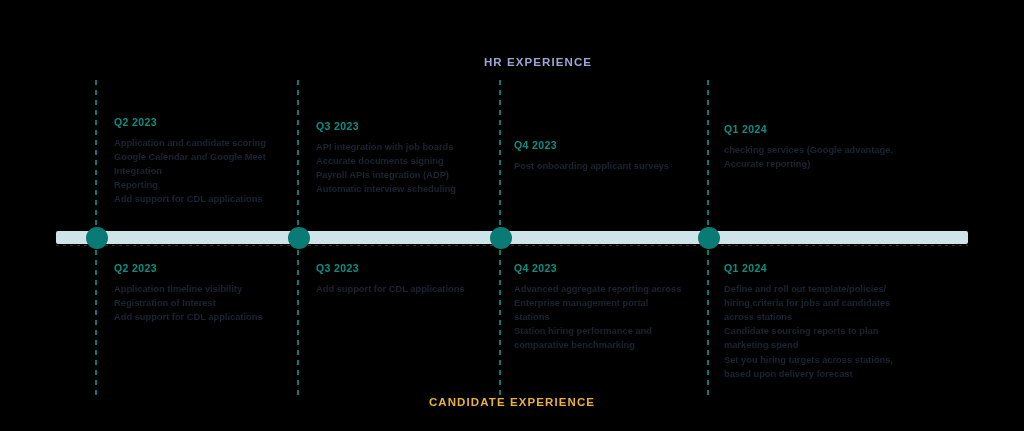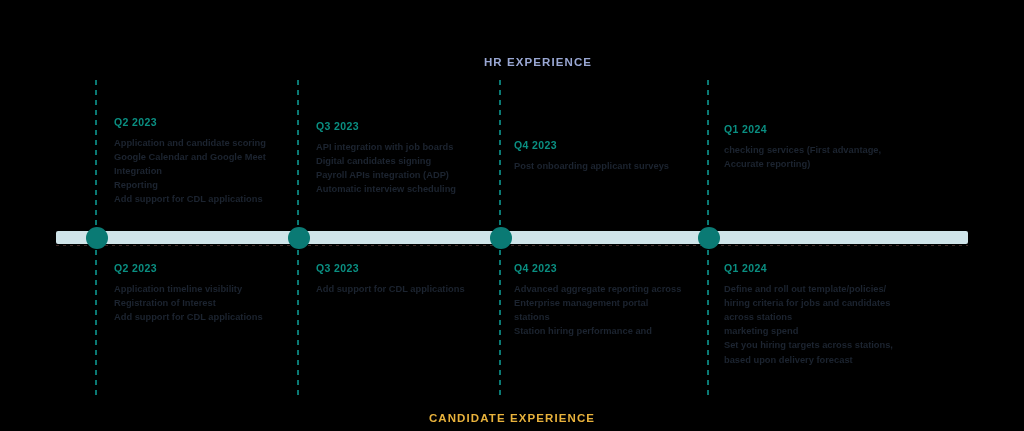--- a/index.html
+++ b/index.html
@@ -26,21 +26,21 @@
     position: absolute;
     left: 0;
     width: 1024px;
     text-align: center;
     font-weight: bold;
     font-size: 11.5px;
     letter-spacing: 1.1px;
     text-transform: uppercase;
   }
   #hr-header   { top: 56px;  color: #9aa8d4; padding-left: 26px; }
-  #cand-header { top: 412px; color: #e8b23c; }
+  #cand-header { top: 396px; color: #e8b23c; }
 
   
   #axis-bar {
     position: absolute;
     left: 56px;
     top: 231px;
     width: 912px;
     height: 13px;
     background: #cfe4e9;
     border-radius: 2px;
@@ -136,37 +136,37 @@
       <li>Integration</li>
       <li>Reporting</li>
       <li>Add support for CDL applications</li>
     </ul>
   </div>
 
   <div class="block top" style="left:316px; top:121px;">
     <div class="quarter">Q3 2023</div>
     <ul class="items">
       <li>API integration with job boards</li>
-      <li>Digital candidates signing</li>
+      <li>Accurate documents signing</li>
       <li>Payroll APIs integration (ADP)</li>
       <li>Automatic interview scheduling</li>
     </ul>
   </div>
 
   <div class="block top" style="left:514px; top:140px;">
     <div class="quarter">Q4 2023</div>
     <ul class="items">
       <li>Post onboarding applicant surveys</li>
     </ul>
   </div>
 
   <div class="block top" style="left:724px; top:124px;">
     <div class="quarter">Q1 2024</div>
     <ul class="items">
-      <li>checking services (First advantage,</li>
+      <li>checking services (Google advantage,</li>
       <li>Accurate reporting)</li>
     </ul>
   </div>
 
   <div class="block bottom" style="left:114px; top:263px;">
     <div class="quarter">Q2 2023</div>
     <ul class="items">
       <li>Application timeline visibility</li>
       <li>Registration of Interest</li>
       <li>Add support for CDL applications</li>
@@ -180,28 +180,30 @@
     </ul>
   </div>
 
   <div class="block bottom" style="left:514px; top:263px;">
     <div class="quarter">Q4 2023</div>
     <ul class="items">
       <li>Advanced aggregate reporting across</li>
       <li>Enterprise management portal</li>
       <li>stations</li>
       <li>Station hiring performance and</li>
+      <li>comparative benchmarking</li>
     </ul>
   </div>
 
   <div class="block bottom" style="left:724px; top:263px; width:182px;">
     <div class="quarter">Q1 2024</div>
     <ul class="items">
       <li>Define and roll out template/policies/</li>
       <li>hiring criteria for jobs and candidates</li>
       <li>across stations</li>
+      <li>Candidate sourcing reports to plan</li>
       <li>marketing spend</li>
       <li>Set you hiring targets across stations,</li>
       <li>based upon delivery forecast</li>
     </ul>
   </div>
 
 </div>
 
 </body></html>

